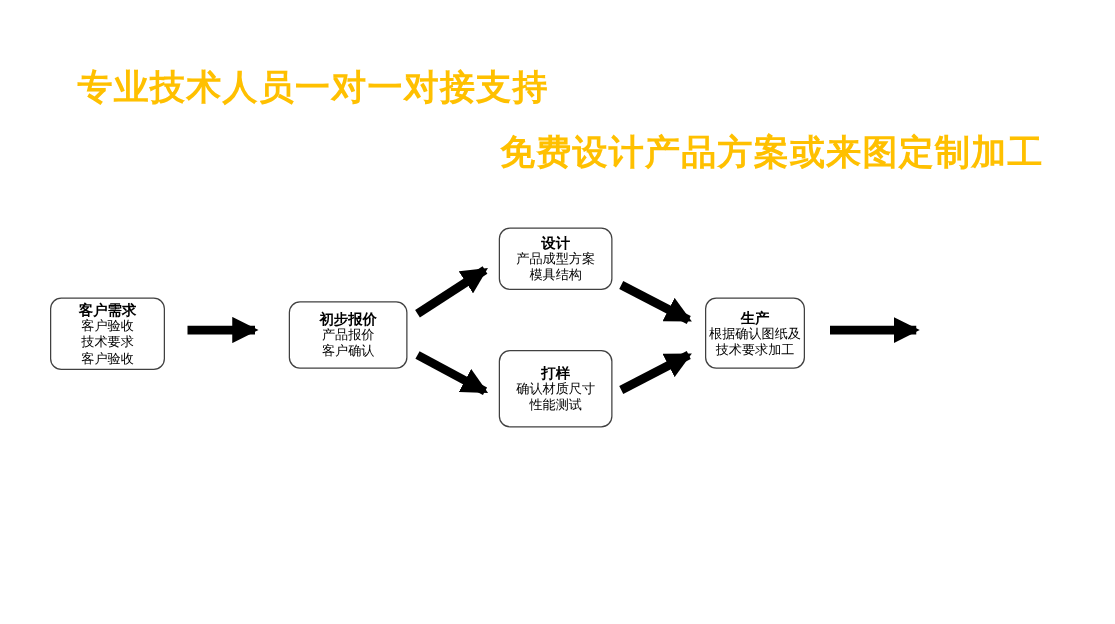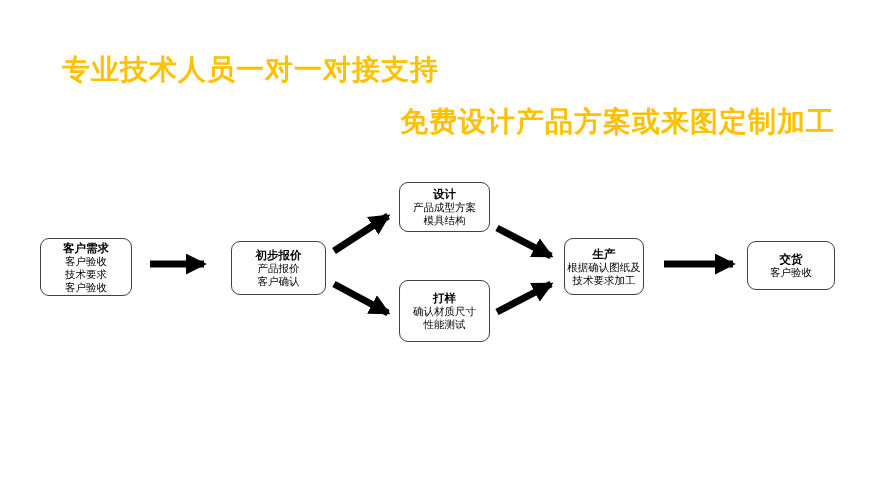--- a/index.html
+++ b/index.html
@@ -87,18 +87,14 @@
     <div class="node-line">确认材质尺寸</div>
     <div class="node-line">性能测试</div>
   </div>
 
   <div class="node" style="left:564px; top:238px; width:80px; height:57px;">
     <div class="node-title">生产</div>
     <div class="node-line">根据确认图纸及</div>
     <div class="node-line">技术要求加工</div>
   </div>
 
-  <div class="node" style="left:747px; top:241px; width:88px; height:49px;">
-    <div class="node-title">交货</div>
-    <div class="node-line">客户验收</div>
-  </div>
 
 </div>
 
 </body></html>

